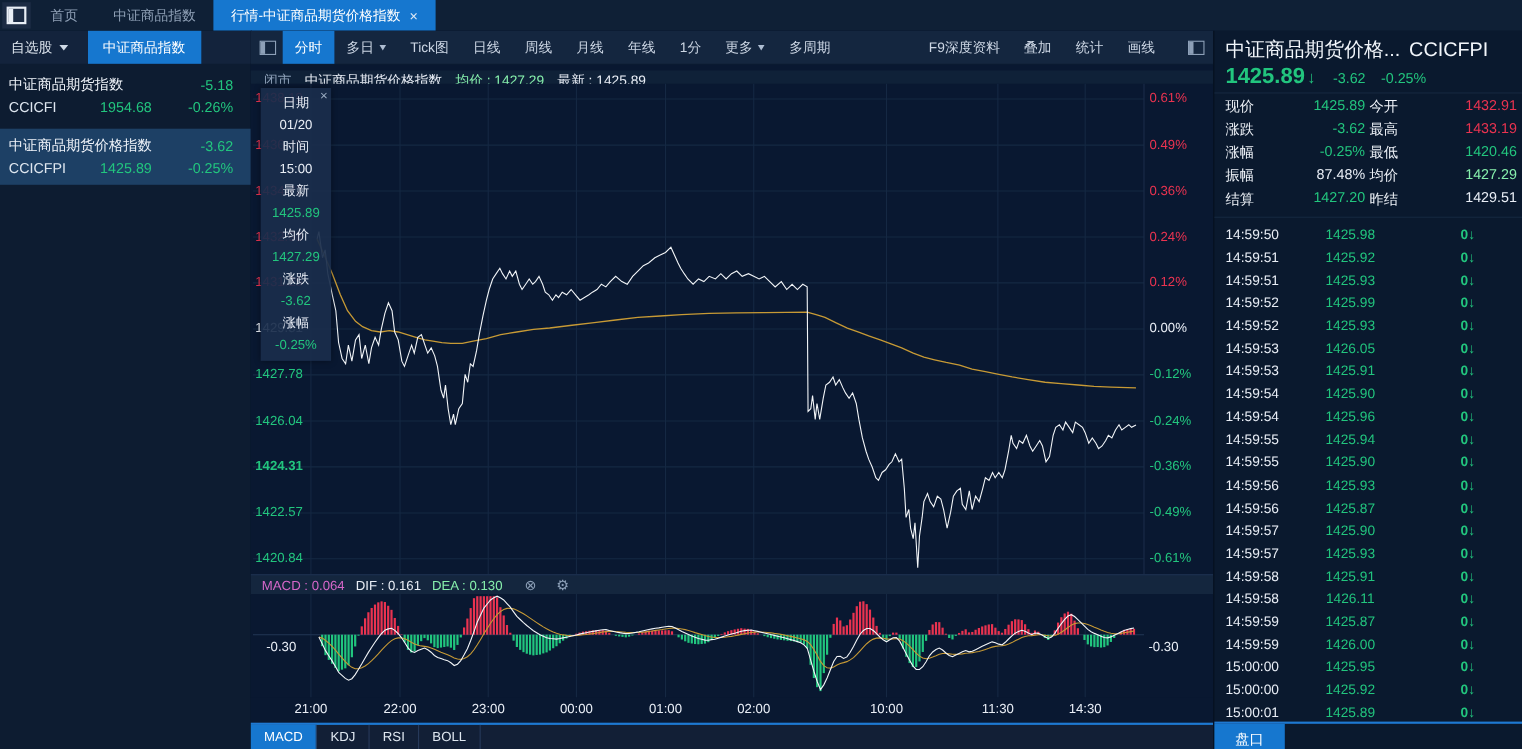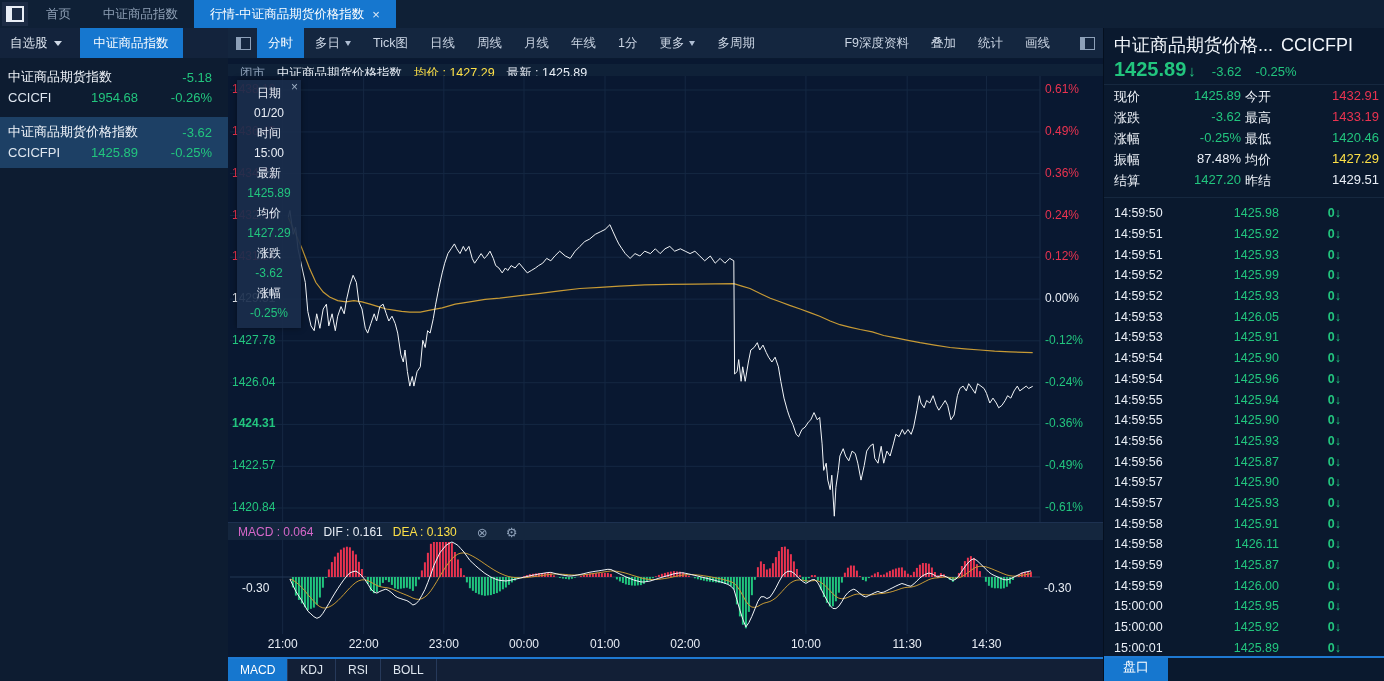--- a/index.html
+++ b/index.html
@@ -1,20 +1,20 @@
 <!DOCTYPE html>
 <html><head>
 <meta charset="utf-8">
 <style>
   html,body{margin:0;padding:0;background:#06101f;}
   body{font-family:"Liberation Sans","DejaVu Sans",sans-serif;-webkit-font-smoothing:antialiased;}
   .app{position:relative;width:1384px;height:681px;background:#0a1830;overflow:hidden;color:#e9eef6;}
   .abs{position:absolute;}
   
-  .c-g{color:#22c57e;} .c-r{color:#ea3350;} .c-w{color:#e9eef6;} .c-o{color:#fde047;} .c-m{color:#d667c9;} .c-gray{color:#8da0b8;}
+  .c-g{color:#22c57e;} .c-r{color:#ea3350;} .c-w{color:#e9eef6;} .c-o{color:#86efac;} .c-m{color:#d667c9;} .c-gray{color:#8da0b8;}
   
   .topbar{left:0;top:0;width:1384px;height:28px;background:#0f2036;border-bottom:1px solid #071528;display:flex;align-items:stretch;}
   .win-btn{width:26px;height:24px;margin:2px 2px;background:#1c2b44;display:flex;align-items:center;justify-content:center;cursor:pointer;}
   .win-glyph{width:14px;height:12px;border:2px solid #e9eef6;position:relative;}
   .win-glyph::after{content:"";position:absolute;left:0;top:0;bottom:0;width:4px;background:#e9eef6;}
   .top-tab{display:flex;align-items:center;padding:0 16px;font-size:12.5px;color:#8fa0b6;cursor:pointer;white-space:nowrap;}
   .top-tab.active{background:#1677cf;color:#fff;}
   .top-tab .close{margin-left:8px;font-size:13px;color:#dfe9f5;}
   
   .sidebar{left:0;top:28px;width:228px;height:653px;background:#0d1c31;border-right:1px solid #071528;}
@@ -68,24 +68,24 @@
   .rp-sm{font-size:13px;margin-left:14px;}
   .rp-stats{padding:3px 6px 4px 10px;border-bottom:1px solid #16283f;}
   .st-row{display:flex;height:21px;font-size:13px;}
   .st-l{width:40px;color:#eef2f8;}
   .st-v1{width:87px;text-align:right;}
   .st-l2{width:40px;margin-left:4px;color:#eef2f8;}
   .st-v2{flex:1;text-align:right;}
   .rp-trades{position:absolute;left:0;top:175px;width:281px;height:455px;overflow:hidden;}
   .tr-row{display:flex;align-items:center;height:20.7px;font-size:12.5px;padding-left:10px;cursor:default;}
   .tr-t{width:62px;color:#e9eef6;}
-  .tr-p{width:103px;text-align:right;}
+  .tr-p{width:103px;text-align:center;}
   .tr-v{width:62px;text-align:right;font-weight:bold;}
   .rp-bottom{position:absolute;left:0;bottom:0;width:281px;height:23px;background:#0a192e;border-top:2px solid #1e79d2;box-sizing:content-box;}
-  .pk-btn{position:absolute;left:0;top:0;width:64px;height:23px;background:#1677cf;color:#fff;font-size:13px;display:flex;align-items:flex-start;justify-content:center;cursor:pointer;}
+  .pk-btn{position:absolute;left:0;top:0;width:64px;height:23px;background:#1677cf;color:#fff;font-size:13px;display:flex;align-items:flex-end;justify-content:center;cursor:pointer;}
 </style>
 </head>
 <body>
 
 <div class="app">
 
   <div class="topbar abs">
     <div class="win-btn">
       <div class="win-glyph"></div>
     </div>

